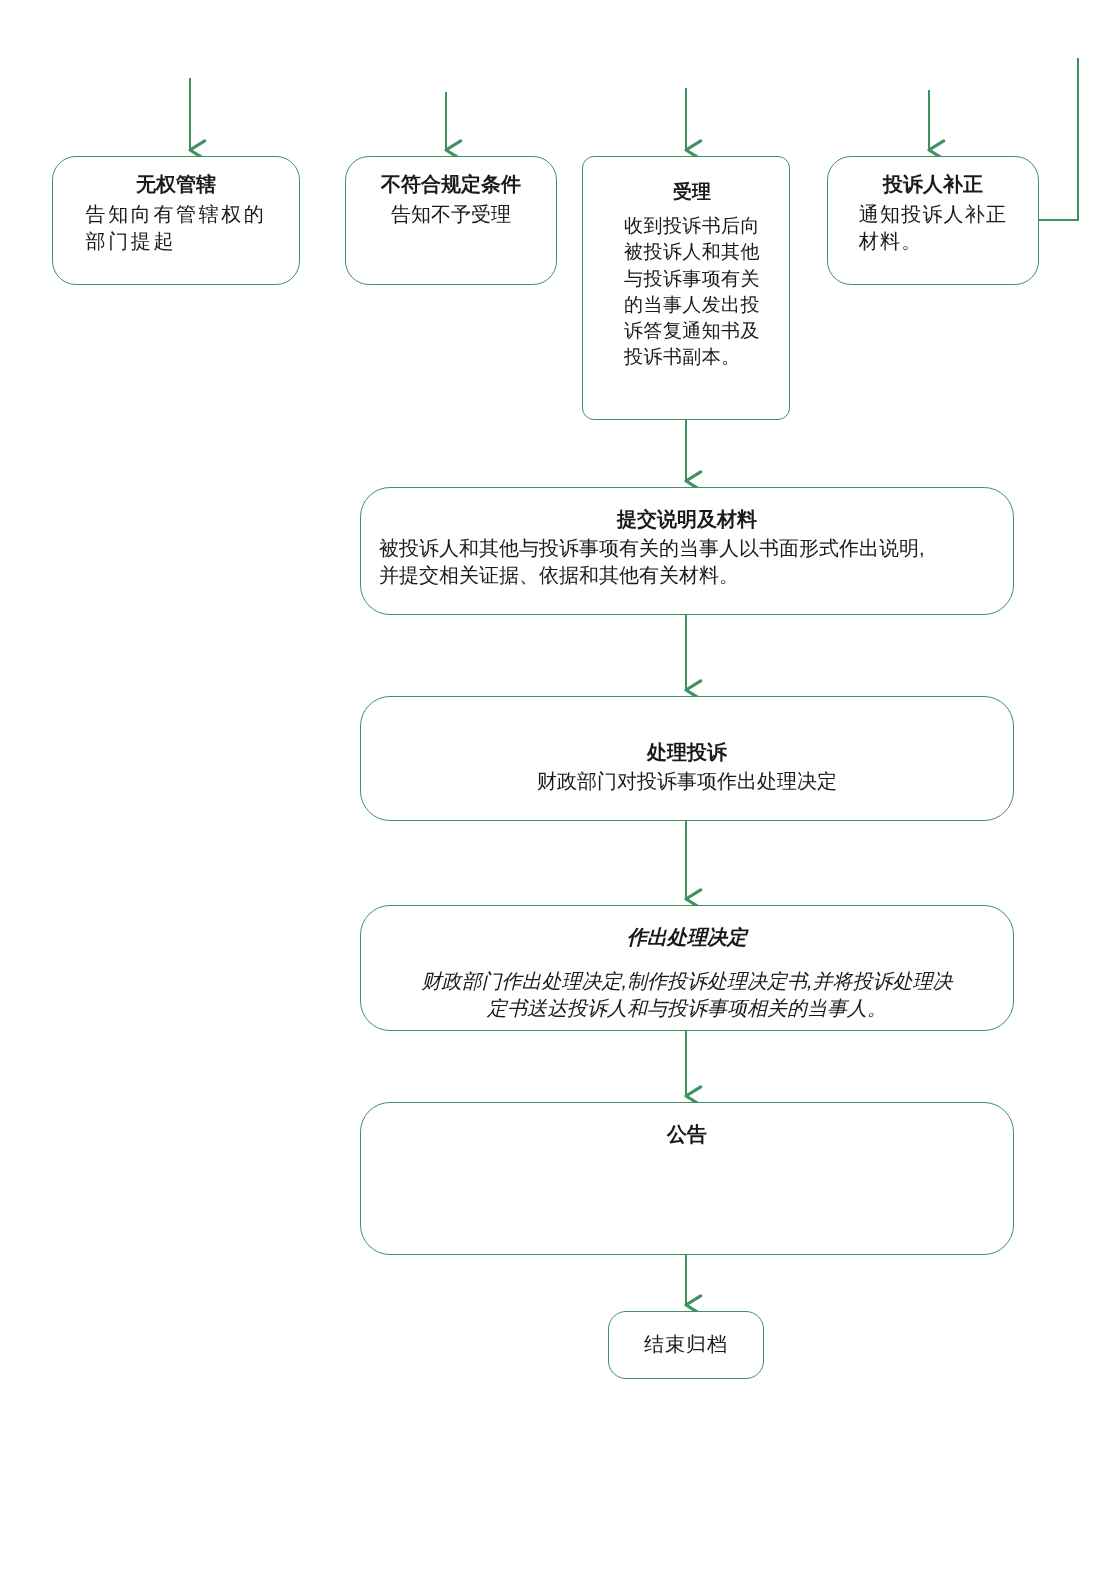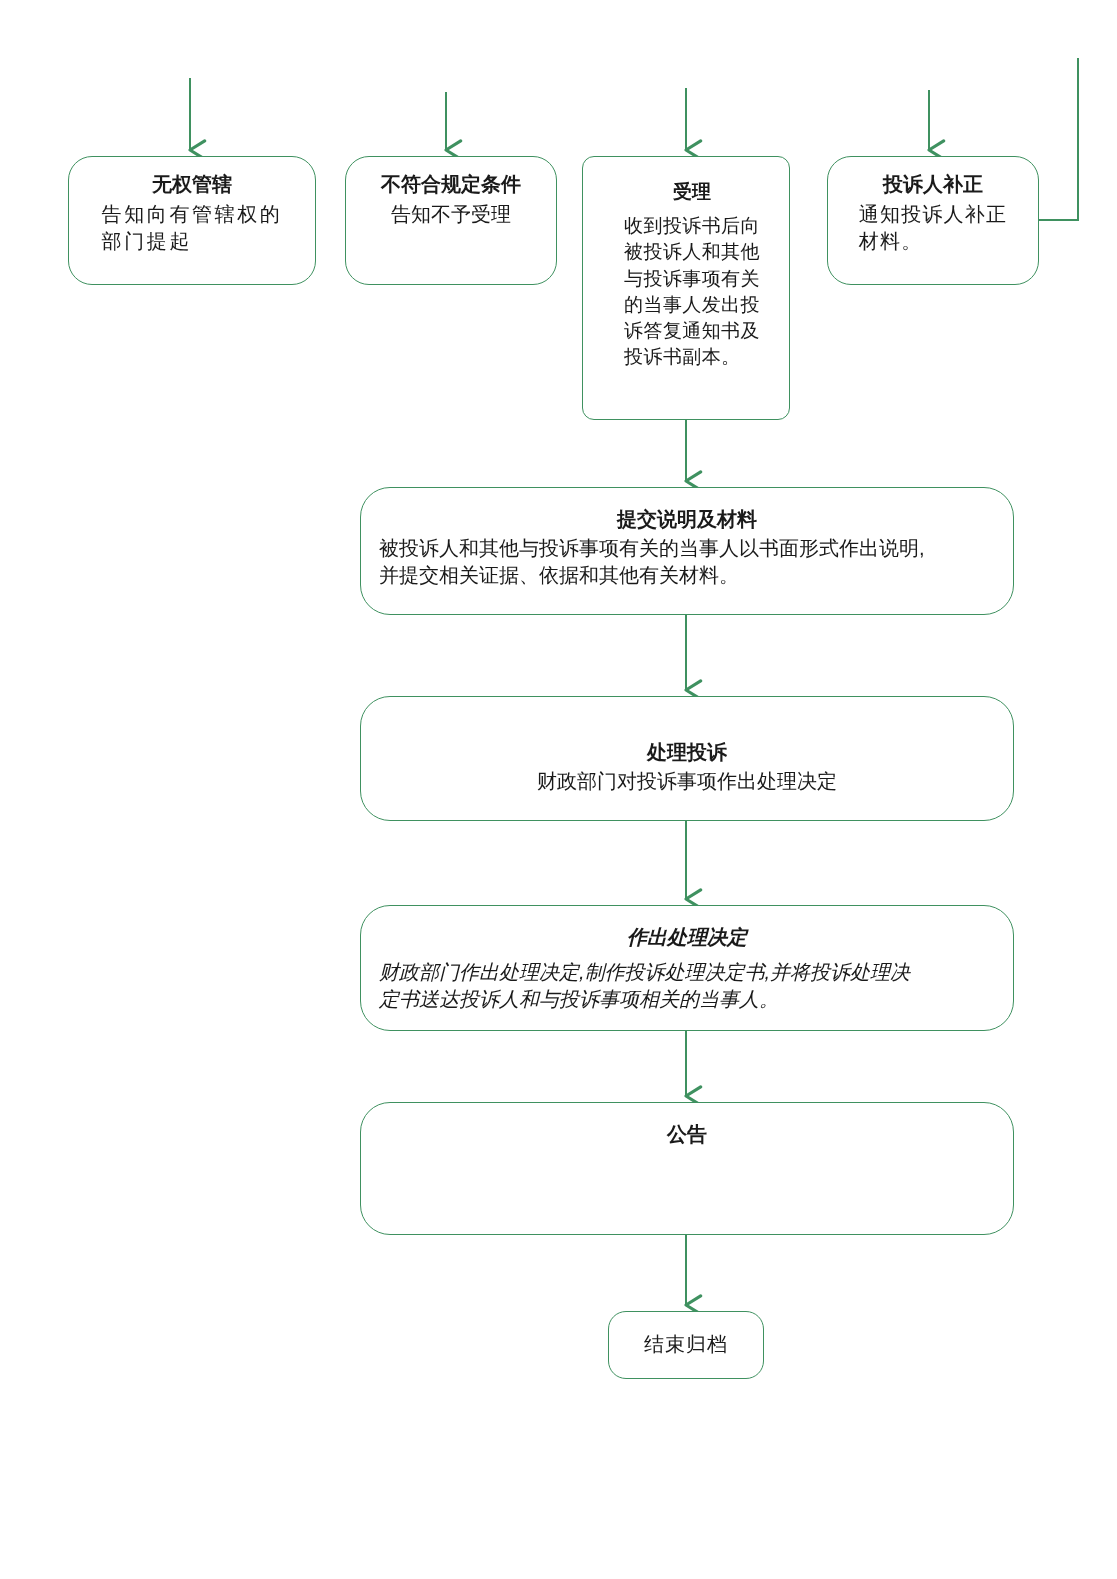--- a/index.html
+++ b/index.html
@@ -45,21 +45,21 @@
   }
   .node-body {
     text-align: left;
     line-height: 1.38;
     white-space: pre-line;
   }
   .node-body.centered { text-align: center; }
 
   
   #node-no-jurisdiction {
-    left: 68px; top: 156px; width: 248px; height: 129px;
+    left: 52px; top: 156px; width: 248px; height: 129px;
     border-radius: 24px;
     padding: 14px 16px 0 16px;
   }
   #node-no-jurisdiction .node-title { font-size: 20px; }
   #node-no-jurisdiction .node-body {
     font-size: 20px; letter-spacing: 2.6px; margin-top: 2px;
   }
 
   #node-not-conform {
     left: 345px; top: 156px; width: 212px; height: 129px;
@@ -111,24 +111,24 @@
   #node-handle-complaint .node-body {
     font-size: 20px; width: 100%; text-align: center; margin-top: 1px;
   }
 
   #node-make-decision {
     top: 905px; height: 126px;
     padding: 18px 18px 0 18px;
     font-style: italic;
   }
   #node-make-decision .node-title { font-size: 20px; }
-  #node-make-decision .node-body { font-size: 20px; width: 100%; margin-top: 7px; }
+  #node-make-decision .node-body { font-size: 20px; width: 100%; margin-top: 16px; text-align: center; }
 
   #node-announcement {
-    top: 1102px; height: 133px;
+    top: 1102px; height: 153px;
     padding: 18px 18px 0 18px;
   }
   #node-announcement .node-title { font-size: 20px; }
   #node-announcement .node-body { font-size: 20px; width: 100%; margin-top: 1px; }
 
   #node-end-archive {
     left: 608px; top: 1311px; width: 156px; height: 68px;
     border-radius: 18px;
     justify-content: center;
   }

